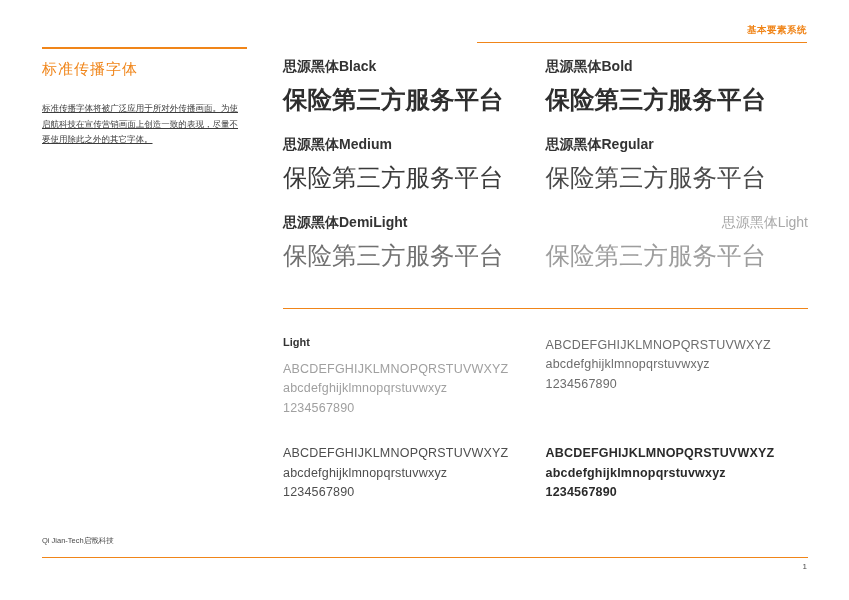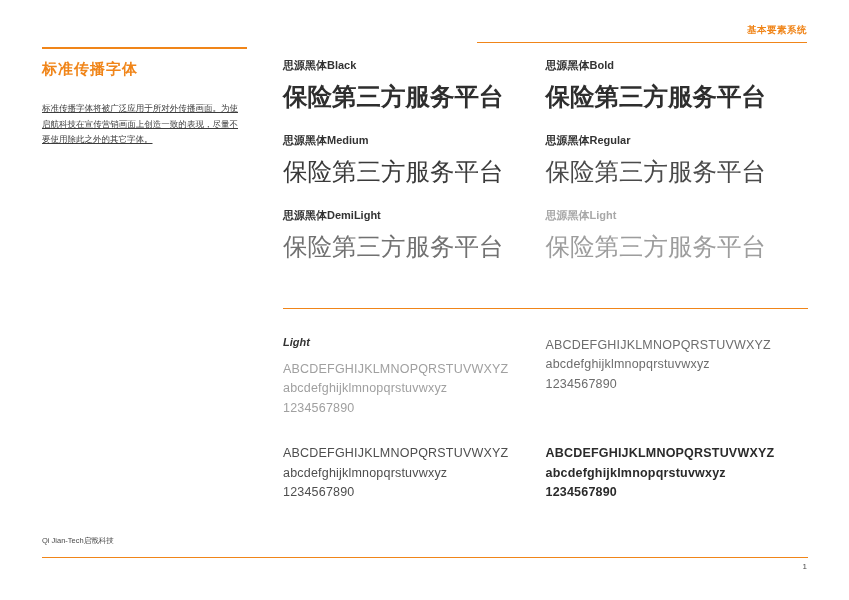--- a/index.html
+++ b/index.html
@@ -53,21 +53,21 @@
     width: 200px;
   }
   .left-rule {
     height: 2px;
     background: #f08519;
     width: 205px;
     margin-bottom: 11px;
   }
   .left-title {
     font-size: 15px;
-    font-weight: bold;
+    font-weight: normal;
     color: #f08519;
     letter-spacing: 1px;
     margin-bottom: 22px;
   }
   .left-body {
     font-size: 8.5px;
     line-height: 1.85;
     color: #3c3c3c;
     width: 196px;
     text-align: justify;
@@ -84,28 +84,29 @@
   .cjk-grid {
     display: flex;
     flex-wrap: wrap;
   }
   .cjk-cell {
     width: 50%;
     box-sizing: border-box;
     margin-bottom: 22px;
   }
   .cjk-name {
-    font-size: 11px;
+    font-size: 14px;
     color: #333333;
     margin-bottom: 10px;
     font-weight: bold;
   }
   .cjk-name.light-name {
     color: #a8a8a8;
-    font-weight: bold;
+    font-weight: normal;
+    text-align: right;
   }
   .cjk-sample {
     font-size: 24.5px;
     line-height: 1.15;
     letter-spacing: 0px;
     color: #2e2e2e;
     white-space: nowrap;
   }
   .w-black   { font-weight: 900; }
   .w-bold    { font-weight: 700; }
@@ -138,21 +139,20 @@
   .latin-cell {
     width: 50%;
     box-sizing: border-box;
     margin-bottom: 26px;
   }
   .latin-name {
     font-size: 11px;
     color: #333333;
     margin-bottom: 12px;
     font-weight: bold;
-    font-style: italic;
   }
   .latin-lines {
     font-size: 12.5px;
     line-height: 1.55;
     color: #6d6d6d;
     letter-spacing: 0.2px;
   }
   .latin-lines.l-light   { font-weight: 300; color: #a0a0a0; }
   .latin-lines.l-regular { font-weight: 400; color: #6d6d6d; }
   .latin-lines.l-medium  { font-weight: 500; color: #4e4e4e; }

